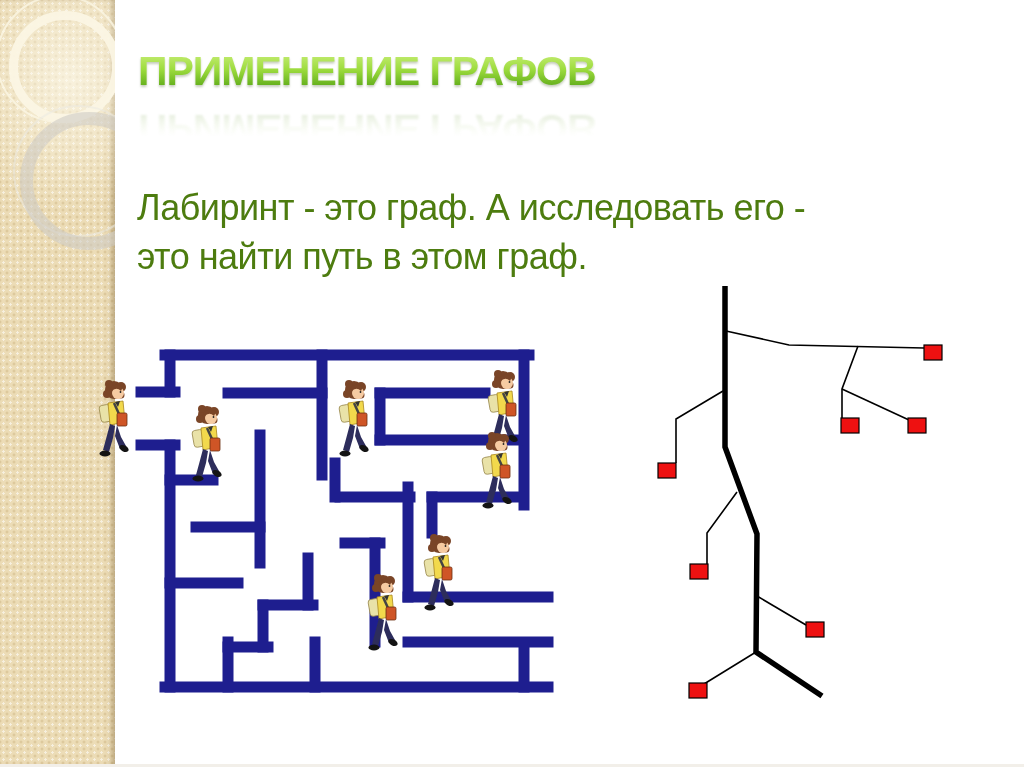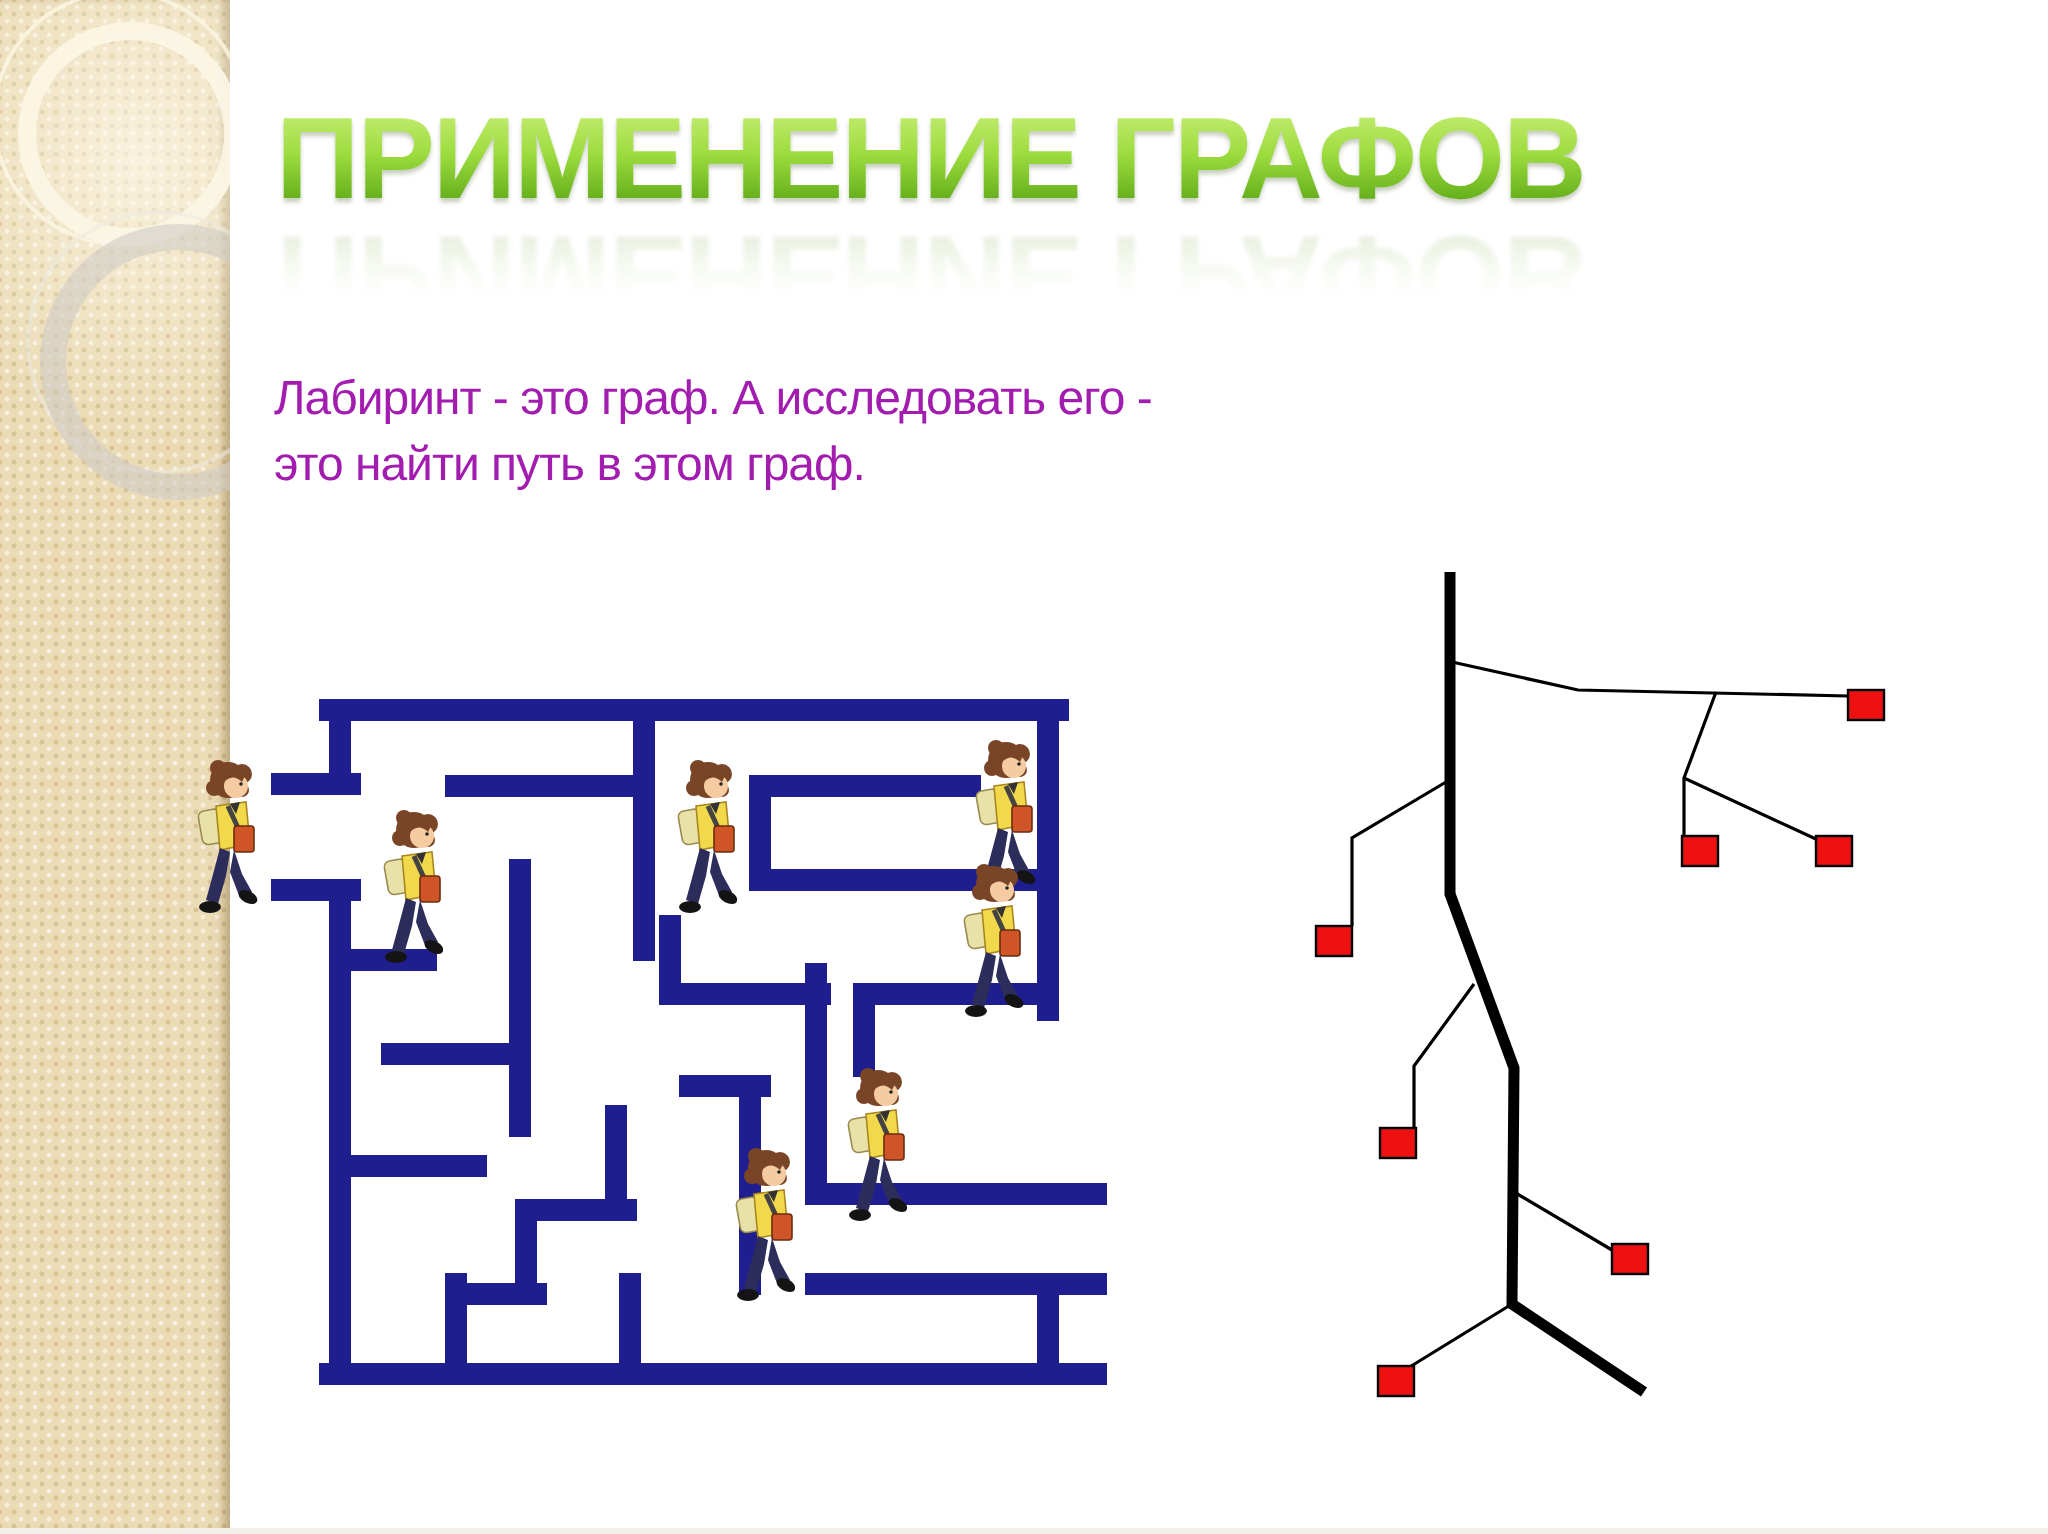--- a/index.html
+++ b/index.html
@@ -24,37 +24,37 @@
     background:radial-gradient(closest-side, rgba(255,253,242,.65), rgba(255,253,242,0));
   }
   .ring{position:absolute;border-radius:50%;}
   .ring-a{left:9px;top:11px;width:94px;height:94px;border:9px solid rgba(251,246,228,.95);}
   .ring-a-thin{left:-4px;top:-5px;width:124px;height:124px;border:2px solid rgba(251,246,228,.8);}
   .ring-b-thin{left:13px;top:105px;width:128px;height:128px;border:2px solid rgba(235,233,225,.55);}
   .ring-b{left:20px;top:112px;width:112px;height:112px;border:13px solid rgba(206,204,196,.60);}
   
   .title-wrap{position:absolute;left:138px;top:50px;width:720px;height:130px;}
   .slide-title,.title-reflection{
-    margin:0;font-weight:bold;font-size:58px;letter-spacing:-1px;line-height:1.04;
+    margin:0;font-weight:bold;font-size:41px;letter-spacing:-1px;line-height:1.04;
     white-space:nowrap;
     background:linear-gradient(180deg,#cdf07e 0%,#9ddc3e 45%,#4c9c0e 100%);
     -webkit-background-clip:text;background-clip:text;color:transparent;
   }
   .slide-title{filter:drop-shadow(0 2px 1px rgba(50,80,15,.28));}
   .title-reflection{
     position:absolute;left:0;top:57px;
     transform:scaleY(-1);
     opacity:.30;filter:grayscale(.45) blur(1px);
     -webkit-mask-image:linear-gradient(to bottom, transparent 30%, rgba(0,0,0,.8) 100%);
             mask-image:linear-gradient(to bottom, transparent 30%, rgba(0,0,0,.8) 100%);
   }
   
   .body-text{
     position:absolute;left:137px;top:184px;width:880px;
-    font-size:24px;line-height:1.36;letter-spacing:-.5px;color:#a21caf;
+    font-size:36px;line-height:1.36;letter-spacing:-.5px;color:#4d7c0f;
   }
   
   .fig{position:absolute;left:0;top:0;width:1024px;height:767px;}
   .slide-bottom-edge{position:absolute;left:0;bottom:0;width:1024px;height:3px;background:#f2efe9;}
 </style>
 </head>
 <body>
 
 <div class="slide">
 

